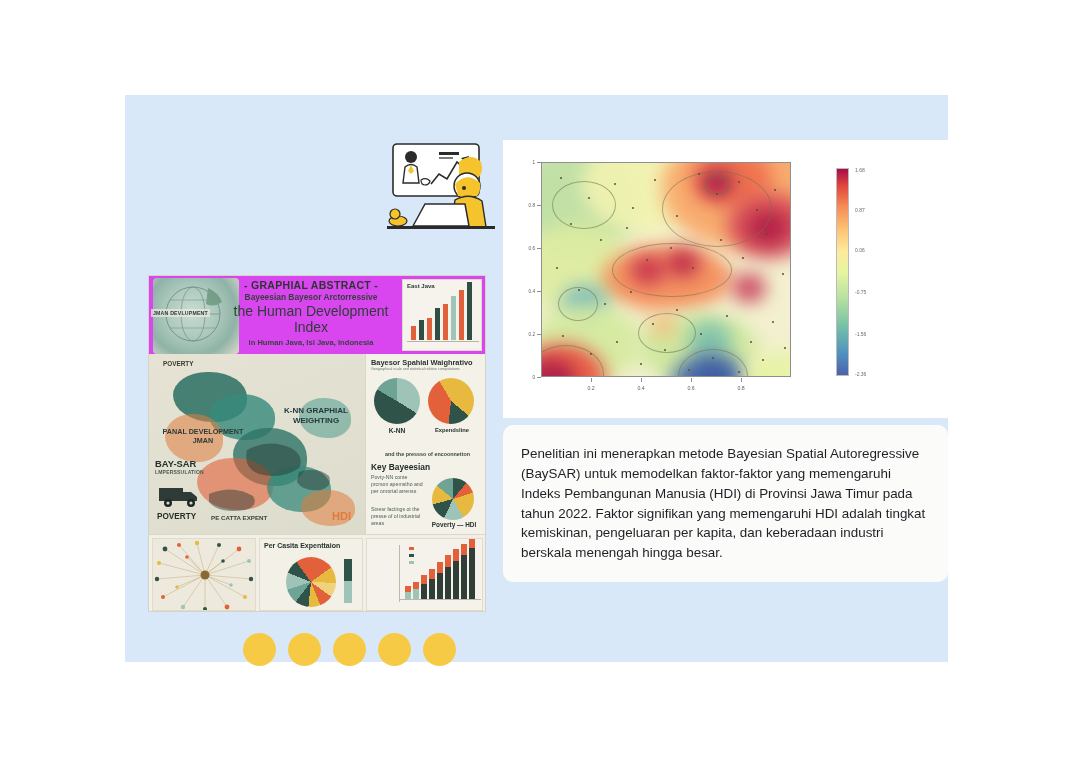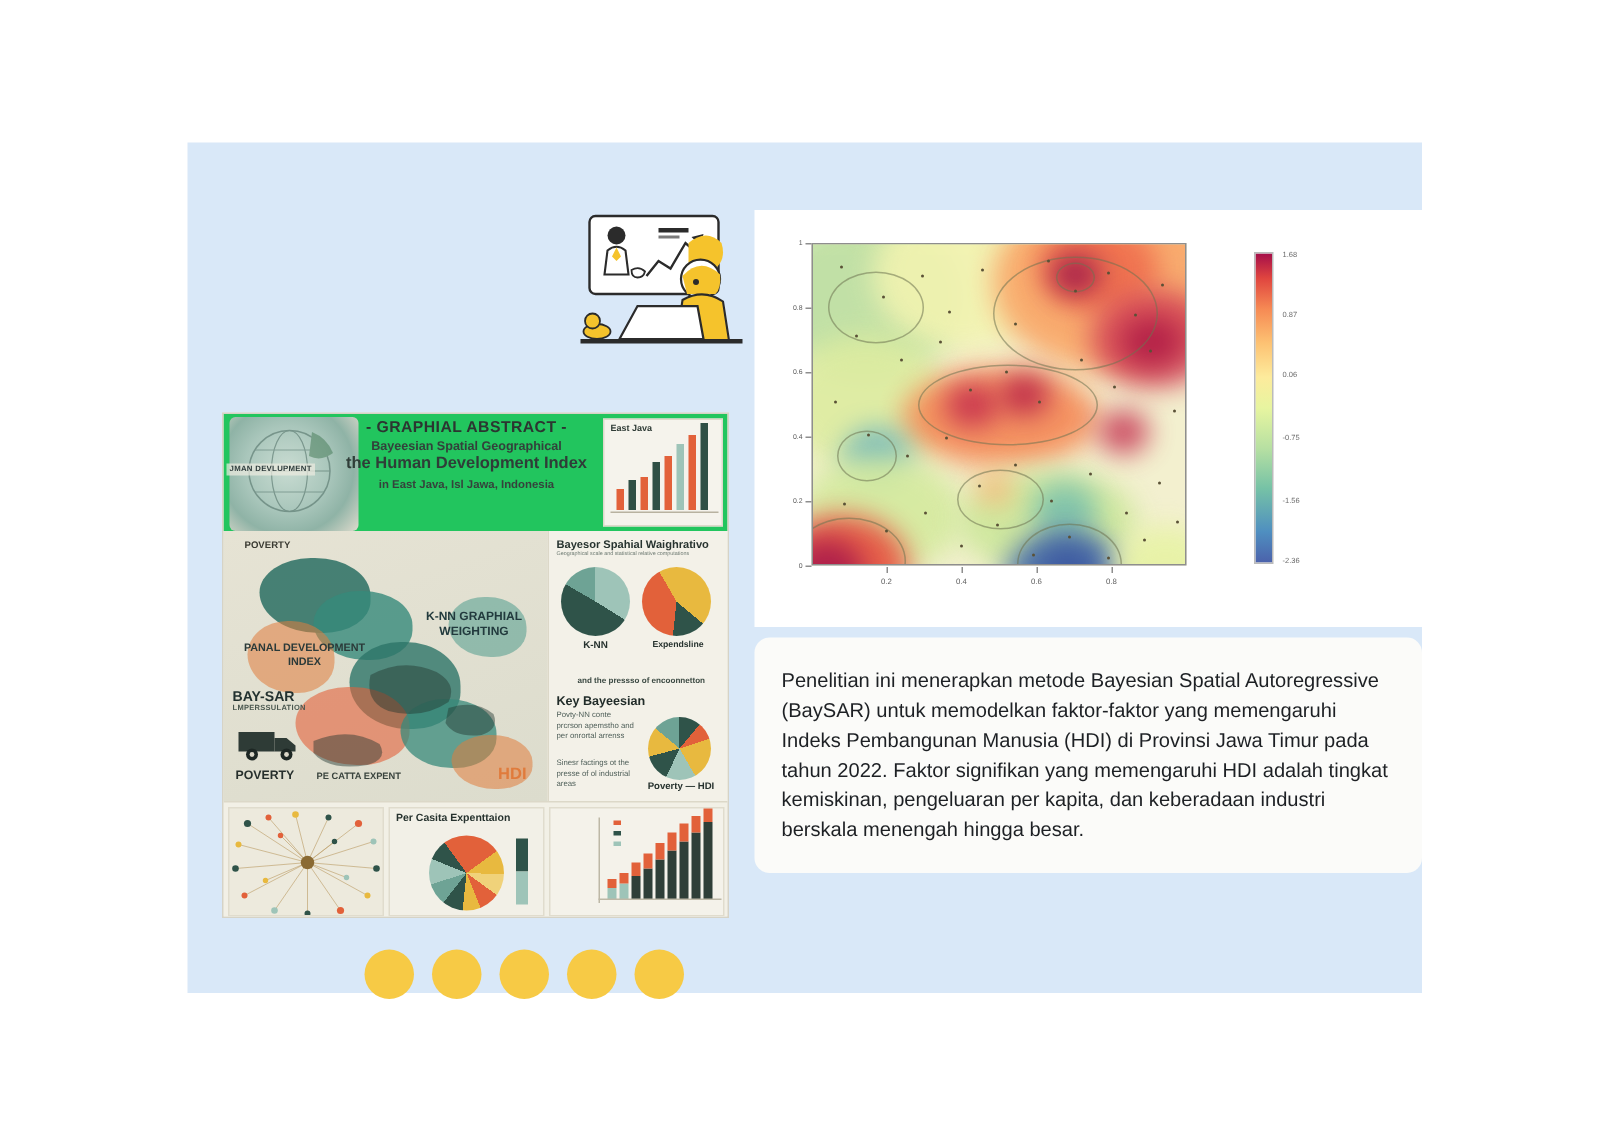--- a/index.html
+++ b/index.html
@@ -51,41 +51,41 @@
     width: 338px; height: 337px;
     background: #eceadf;
     overflow: hidden;
     border: 1px solid #d6d3c6;
   }
   .ga-band { position: absolute; }
 
   
   #ga-header-band {
     left: 0; top: 0; width: 100%; height: 78px;
-    background: #22c55e;
+    background: #d946ef;
   }
   #ga-globe {
     position: absolute; left: 4px; top: 2px;
     width: 86px; height: 76px;
     background: radial-gradient(circle at 45% 45%, #c9dcd2 0%, #a9c6bb 45%, #8fb3a6 70%, #dedbcd 100%);
     border-radius: 4px;
   }
   #ga-globe-label {
     position: absolute; left: 2px; top: 33px;
     font-size: 5.2px; font-weight: bold; color: #2d3b3b;
     background: rgba(236,234,223,.72); padding: 1px 2px;
     letter-spacing: .2px; white-space: nowrap;
   }
   #ga-title-wrap {
     position: absolute; left: 78px; top: 3px; width: 168px;
     text-align: center; color: #2c3531;
   }
   #ga-title-main { font-size: 10.5px; font-weight: bold; letter-spacing: .3px; }
   #ga-title-sub1 { font-size: 8.4px; font-weight: bold; margin-top: 1px; color: #33403b; }
-  #ga-title-sub2 { font-size: 11px; font-weight: bold; margin-top: 1px; color: #2f3d38; }
+  #ga-title-sub2 { font-size: 14px; font-weight: normal; margin-top: 1px; color: #2f3d38; }
   #ga-title-sub3 { font-size: 7.6px; font-weight: bold; margin-top: 3px; color: #35423c; }
   #ga-header-chart {
     position: absolute; right: 3px; top: 3px;
     width: 80px; height: 72px;
     background: #f5f3ec; border: 1px solid #ded9cb;
   }
   #ga-header-chart-label {
     position: absolute; left: 4px; top: 3px;
     font-size: 6px; font-weight: bold; color: #2f3b36;
   }
@@ -316,23 +316,23 @@
             <line x1="13" y1="36" x2="67" y2="36" stroke="#4c6b62" stroke-width=".8"></line>
             <line x1="17" y1="22" x2="63" y2="22" stroke="#4c6b62" stroke-width=".6"></line>
             <line x1="17" y1="50" x2="63" y2="50" stroke="#4c6b62" stroke-width=".6"></line>
             <path d="M55 10 q10 4 14 14 q-8 6 -16 2 z" fill="#4a7f5c"></path>
           </svg>
         </div>
         <div id="ga-globe-label">JMAN DEVLUPMENT</div>
 
         <div id="ga-title-wrap">
           <div id="ga-title-main">- GRAPHIAL ABSTRACT -</div>
-          <div id="ga-title-sub1">Bayeesian Spatial Geographical</div>
+          <div id="ga-title-sub1">Bayeesian Bayesor Arctorressive</div>
           <div id="ga-title-sub2">the Human Development Index</div>
-          <div id="ga-title-sub3">in East Java, Isl Jawa, Indonesia</div>
+          <div id="ga-title-sub3">in Human Java, Isl Java, Indonesia</div>
         </div>
 
         <div id="ga-header-chart">
           <div id="ga-header-chart-label">East Java</div>
           <div class="ga-hc-bar" style="left:8px;  height:14px; background:#e2613a;"></div>
           <div class="ga-hc-bar" style="left:16px; height:20px; background:#2f4f45;"></div>
           <div class="ga-hc-bar" style="left:24px; height:22px; background:#e2613a;"></div>
           <div class="ga-hc-bar" style="left:32px; height:32px; background:#2f4f45;"></div>
           <div class="ga-hc-bar" style="left:40px; height:36px; background:#e2613a;"></div>
           <div class="ga-hc-bar" style="left:48px; height:44px; background:#9ec4b8;"></div>
@@ -352,21 +352,21 @@
         <div class="ga-map-blob" style="left:150px;top:44px;  width:52px; height:40px; background:#5ba193; opacity:.6;"></div>
         <div class="ga-map-blob" style="left:152px;top:136px; width:54px; height:36px; background:#e07b3c; opacity:.55;"></div>
 
         <svg width="216" height="180" viewBox="0 0 216 180" style="position:absolute;left:0;top:0;opacity:.45">
           <path d="M98 96 q22 -12 44 -2 q14 8 8 20 q-18 12 -40 6 q-16 -6 -12 -24z" fill="#23352f"></path>
           <path d="M150 118 q18 -6 30 4 q4 10 -8 14 q-18 2 -24 -8z" fill="#23352f"></path>
           <path d="M60 140 q24 -10 44 2 q6 10 -8 14 q-26 4 -36 -8z" fill="#23352f"></path>
         </svg>
 
         <div id="ga-poverty-tag">POVERTY</div>
-        <div id="ga-pdi-label">PANAL DEVELOPMENT INDEX</div>
+        <div id="ga-pdi-label">PANAL DEVELOPMENT JMAN</div>
         <div id="ga-baysar-label">BAY-SAR</div>
         <div id="ga-baysar-sub">LMPERSSULATION</div>
 
         <div id="ga-truck">
           <svg width="46" height="26" viewBox="0 0 46 26">
             <rect x="2" y="6" width="24" height="13" fill="#2e3b36"></rect>
             <path d="M26 10 h8 l6 5 v4 h-14z" fill="#2e3b36"></path>
             <circle cx="11" cy="21" r="4" fill="#1d2724"></circle>
             <circle cx="34" cy="21" r="4" fill="#1d2724"></circle>
             <circle cx="11" cy="21" r="1.6" fill="#d9d6c8"></circle>

